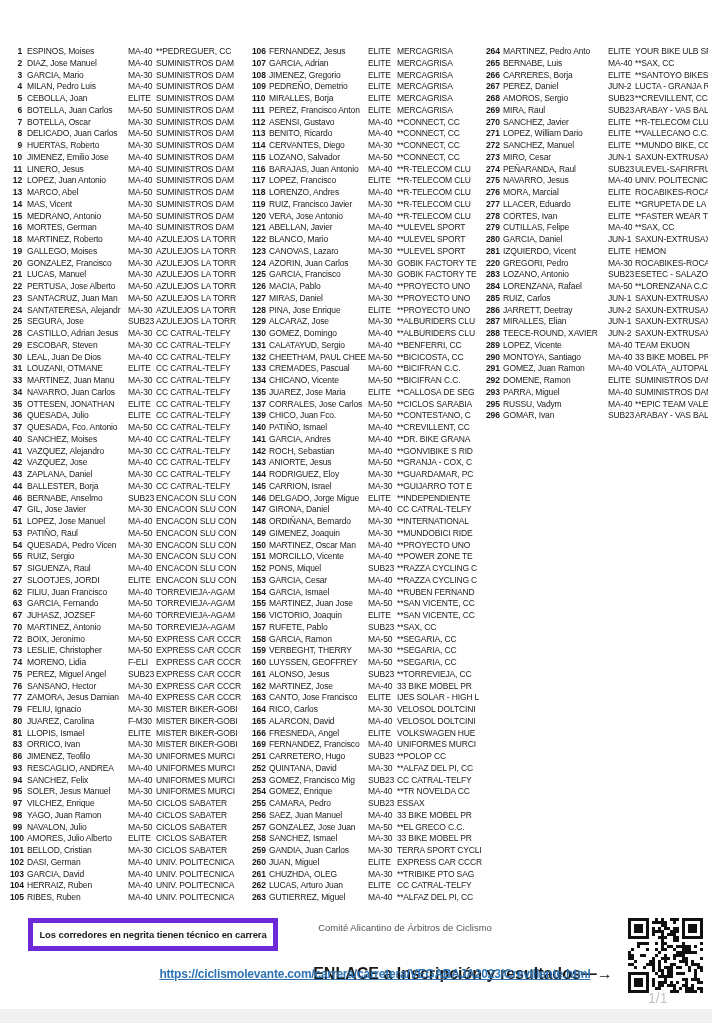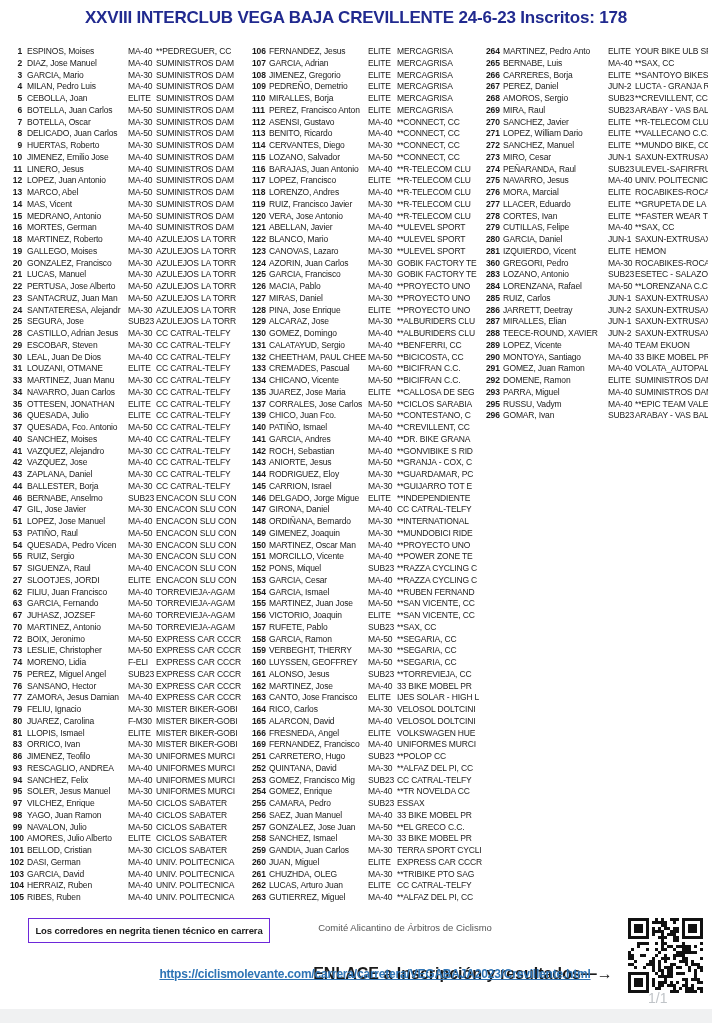--- a/index.html
+++ b/index.html
@@ -14,37 +14,36 @@
   .col3{width:226px;padding-left:4px;}
   .row{display:grid;height:11.75px;line-height:11.75px;font-size:8.5px;
        letter-spacing:-0.15px;white-space:nowrap;}
   .col1 .row{grid-template-columns:17px 101px 28px 1fr;}
   .col2 .row{grid-template-columns:17px 99px 29px 1fr;}
   .col3 .row{grid-template-columns:17px 105px 27px 1fr;}
   .row span{overflow:hidden;}
   .c-num{font-weight:bold;}
   .col1 .c-num{text-align:right;padding-right:5px;}
   .legend-box{position:absolute;left:28px;top:918px;width:240px;height:23px;
-              border:1px solid #6d28d9;text-align:center;line-height:23px;
+              border:5px solid #6d28d9;text-align:center;line-height:23px;
               font-size:9.5px;font-weight:bold;letter-spacing:-0.1px;white-space:nowrap;}
   .committee{position:absolute;left:300px;top:922px;width:210px;text-align:center;
              font-size:9.5px;color:#555555;white-space:nowrap;}
   .enlace{position:absolute;left:300px;top:965px;width:326px;text-align:center;
           font-size:16px;font-weight:bold;white-space:nowrap;}
   .link-line{position:absolute;left:110px;top:964px;width:530px;text-align:center;white-space:nowrap;}
   .link-line a{font-size:12px;font-weight:bold;color:#2E74B5;text-decoration:underline;letter-spacing:-0.2px;}
   .qr{position:absolute;left:628px;top:918px;width:75px;height:75px;}
   .page-indicator{position:absolute;left:648px;top:990px;font-size:14px;color:#c0c4c8;}
   .bottom-strip{position:absolute;left:0;top:1009px;width:712px;height:14px;background:#f0f1f2;}
 </style>
 </head>
 <body>
 
 <div class="page">
-  <div class="title">XXVIII INTERCLUB VEGA BAJA CREVILLENTE 24-6-23 Inscritos: 178</div>
 
   <div class="list">
     <div class="col col1">
   <div class="row">
     <span class="c-num">1</span>
     <span class="c-name">ESPINOS, Moises</span>
     <span class="c-cat">MA-40</span>
     <span class="c-team">**PEDREGUER, CC</span>
   </div>
 
@@ -1185,21 +1184,21 @@
   </div>
 
   <div class="row">
     <span class="c-num">281</span>
     <span class="c-name">IZQUIERDO, Vicent</span>
     <span class="c-cat">ELITE</span>
     <span class="c-team">HEMON</span>
   </div>
 
   <div class="row">
-    <span class="c-num">360</span>
+    <span class="c-num">220</span>
     <span class="c-name">GREGORI, Pedro</span>
     <span class="c-cat">MA-30</span>
     <span class="c-team">ROCABIKES-ROCAS</span>
   </div>
 
   <div class="row">
     <span class="c-num">283</span>
     <span class="c-name">LOZANO, Antonio</span>
     <span class="c-cat">SUB23</span>
     <span class="c-team">ESETEC - SALAZONE</span>

